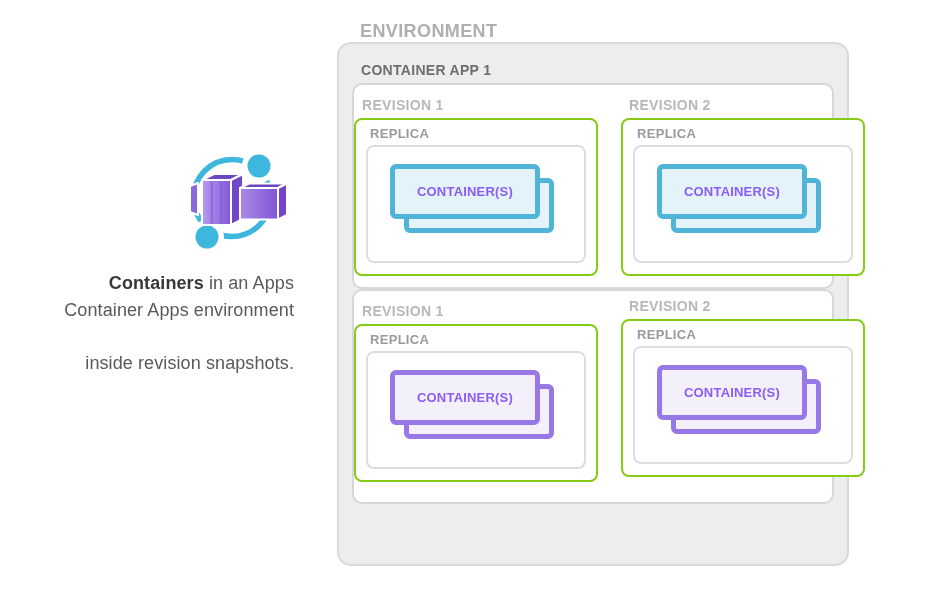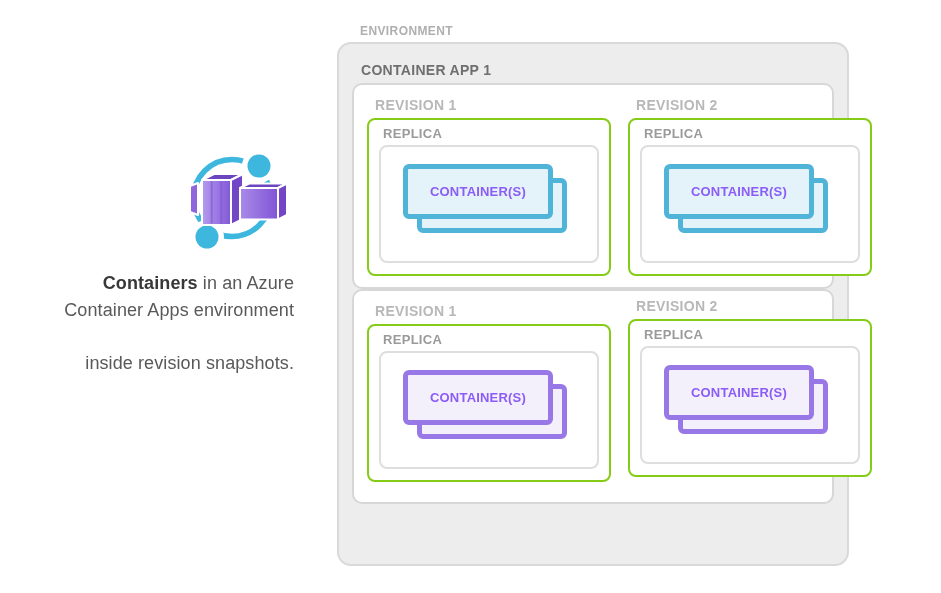--- a/index.html
+++ b/index.html
@@ -16,36 +16,36 @@
   .caption {
     position:absolute; left:8px; top:270px; width:286px;
     text-align:right; font-size:18px; line-height:26.5px;
     color:#595959; letter-spacing:0.1px;
   }
   .caption b { font-weight:700; color:#383838; }
 
   
   .diagram { position:absolute; left:337px; top:23px; width:564px; }
   .env-label {
-    font-size:12px; font-weight:700; color:#AFAFAF;
+    font-size:18px; font-weight:700; color:#AFAFAF;
     letter-spacing:0.4px; line-height:17px; margin:0 0 2px 23px;
   }
   .env-box {
     width:512px; height:524px;
     background:#EDEDED; border:2px solid #D9D9D9; border-radius:14px;
     padding:0 13px;
   }
   .app-label {
     font-size:14px; font-weight:700; color:#6F6F6F;
     letter-spacing:0.3px; line-height:17px; margin:18px 0 4px 9px;
   }
   .app-section.second .app-label { margin-top:25px; }
   .app-box {
     height:206px; background:#fff; border:2px solid #D7D7D7; border-radius:10px;
-    display:flex; gap:17px; padding:12px 13px; align-items:flex-start;
+    display:flex; gap:23px; padding:12px 0; align-items:flex-start;
   }
   .app-section.second .app-box { height:215px; }
 
   .revision-col { width:244px; flex:none; }
   .revision-col.shift-up { margin-top:-5px; }
   .revision-label {
     font-size:14px; font-weight:700; color:#B8B8B8;
     letter-spacing:0.3px; line-height:17px; margin:0 0 4px 8px;
   }
   .revision-box {
@@ -101,21 +101,21 @@
       <polygon points="64,48 102,48 102,79.5 64,79.5" fill="url(#gRight)"></polygon>
     </g>
     <g stroke="#7B52CE" stroke-width="2" opacity="0.55">
       <line x1="35.7" y1="41.5" x2="35.7" y2="83.5"></line>
       <line x1="45.3" y1="41.5" x2="45.3" y2="83.5"></line>
     </g>
   </svg>
 </div>
 
 <p class="caption">
-  <span><b>Containers</b><span> in an Azure</span></span><br>
+  <span><b>Containers</b><span> in an Apps</span></span><br>
   <span>Container Apps environment</span><br>
   <br>
   <span>inside revision snapshots.</span>
 </p>
 
 <div class="diagram">
   <div class="env-label">ENVIRONMENT</div>
   <div class="env-box">
 
     <section class="app-section" style="--accent: #4FB4D8; --fill: #E4F3F9;">

